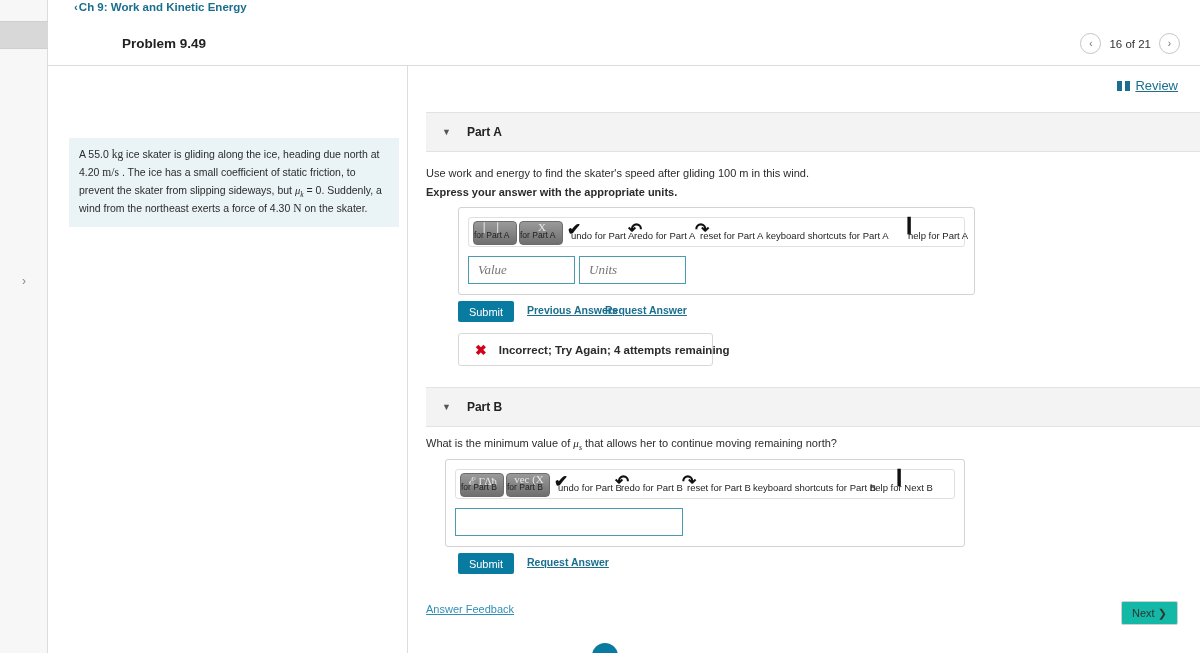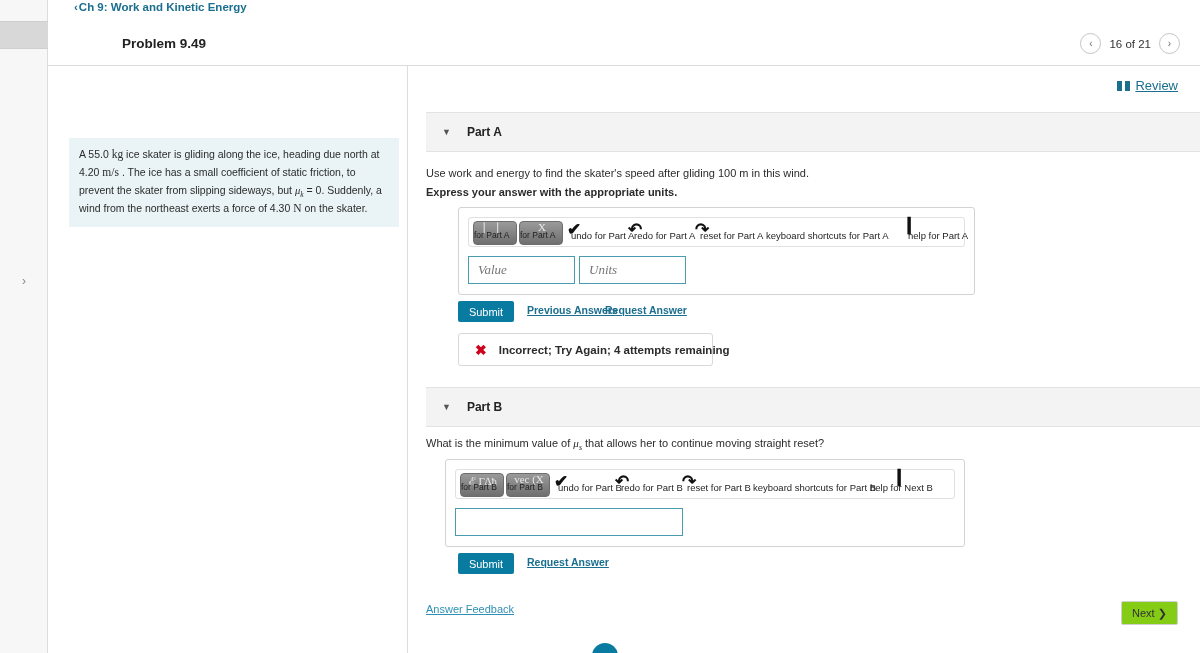--- a/index.html
+++ b/index.html
@@ -154,21 +154,21 @@
   }
   .fb-x { color: #d0021b; font-size: 14px; font-weight: bold; margin-right: 12px; }
   .fb-text { font-size: 11.5px; font-weight: bold; color: #2b2b2b; white-space: nowrap; }
 
   .provide-feedback {
     position: absolute; left: 18px; top: 537px;
     font-size: 11px; color: #2f8fb5; text-decoration: underline; cursor: pointer;
   }
   .btn-next {
     position: absolute; right: 22px; top: 535px; width: 57px; height: 24px;
-    background: #84cc16; border: 1px solid #d0d0d0; border-radius: 2px;
+    background: #14b8a6; border: 1px solid #d0d0d0; border-radius: 2px;
     font-size: 11px; color: #333; cursor: pointer; padding: 3px;
     font-family: "Liberation Sans", sans-serif;
   }
   .spinner-dot {
     position: absolute; left: 592px; top: 643px; width: 26px; height: 26px;
     border-radius: 50%; background: #0a7ba0;
   }
 </style>
 </head>
 <body>
@@ -263,21 +263,21 @@
       <span class="fb-x">✖</span>
       <span class="fb-text">Incorrect; Try Again; 4 attempts remaining</span>
     </div>
 
     <div class="part-header" style="top:321px;">
       <span class="caret">▼</span>
       <span class="part-label">Part B</span>
     </div>
 
     <div class="qtext" style="left:18px; top:369px; width:730px;">
-      <span>What is the minimum value of </span><span class="mathvar">μ</span><sub class="mathvar">s</sub><span> that allows her to continue moving straight reset?</span>
+      <span>What is the minimum value of </span><span class="mathvar">μ</span><sub class="mathvar">s</sub><span> that allows her to continue moving remaining north?</span>
     </div>
 
     <div class="answer-panel" style="left:37px; top:393px; width:520px;">
       <div class="mathtoolbar">
         <div class="tmpl-btn" style="left:4px;">
           <span class="tmpl-glyph">ℰ  Γ∆ħ</span>
           <span class="tmpl-alt">for Part B</span>
         </div>
         <div class="tmpl-btn" style="left:50px;">
           <span class="tmpl-glyph">vec  (X</span>

